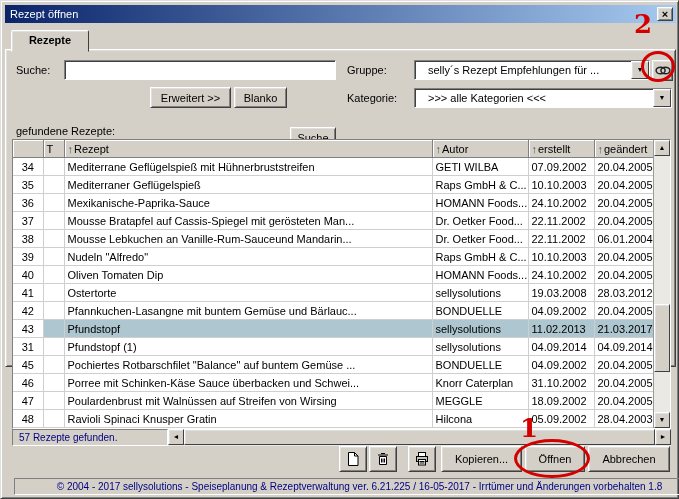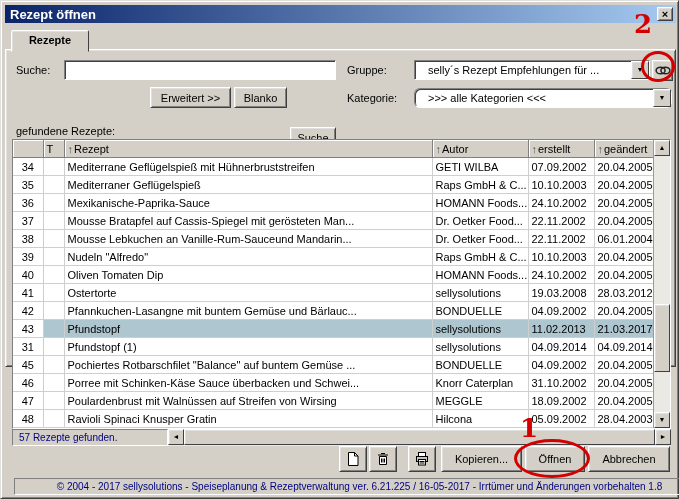--- a/index.html
+++ b/index.html
@@ -6,21 +6,21 @@
   body{
     width:679px;height:499px;overflow:hidden;background:#d4d0c8;
     font-family:"Liberation Sans",sans-serif;font-size:11px;color:#000;
   }
   .dialog{position:absolute;left:0;top:0;width:679px;height:499px;background:#d4d0c8;
     border:1px solid;border-color:#dfdfdf #404040 #404040 #dfdfdf;
     box-shadow:inset 1px 1px 0 #fff,inset -1px -1px 0 #808080;box-sizing:border-box;}
   .titlebar{position:absolute;left:4px;top:4px;width:671px;height:18px;
     background:linear-gradient(to right,var(--titlebar-start,#0a246a),var(--titlebar-end,#a6caf0));
     display:flex;align-items:center;padding:0 3px;box-sizing:border-box;}
-  .titlebar .title{flex:1;color:#fff;font-weight:bold;font-size:13px;padding-left:2px;}
+  .titlebar .title{flex:1;color:#fff;font-weight:normal;font-size:11px;padding-left:2px;}
   .close-btn{width:16px;height:14px;background:#d4d0c8;border:1px solid;border-color:#fff #404040 #404040 #fff;
     box-shadow:inset 1px 1px 0 #dfdfdf,inset -1px -1px 0 #808080;font-size:11px;line-height:11px;
     text-align:center;font-weight:bold;padding:0;cursor:default;font-family:"Liberation Sans",sans-serif;}
   .tab{position:absolute;left:10px;top:29px;width:76px;height:20px;background:#d4d0c8;
     border:1px solid;border-color:#fff #404040 transparent #fff;box-shadow:inset 1px 1px 0 #dfdfdf;
     z-index:2;font-weight:bold;text-align:center;line-height:19px;border-radius:2px 2px 0 0;}
   .panel{position:absolute;left:4px;top:48px;width:671px;height:318px;background:#d4d0c8;
     border:1px solid;border-color:#fff #404040 #404040 #fff;
     box-shadow:inset 1px 1px 0 #dfdfdf,inset -1px -1px 0 #808080;box-sizing:border-box;}
   .label{position:absolute;height:14px;line-height:14px;white-space:nowrap;}
@@ -97,21 +97,21 @@
         <ellipse cx="5.6" cy="5.5" rx="4.5" ry="3.3" fill="none" stroke="#222" stroke-width="1.5"></ellipse>
         <ellipse cx="10.4" cy="5.5" rx="4.5" ry="3.3" fill="none" stroke="#222" stroke-width="1.5"></ellipse>
       </svg>
     </button>
 
     <button class="btn" style="left:144px;top:37px;width:81px;height:21px;">Erweitert &gt;&gt;</button>
     <button class="btn" style="left:228px;top:37px;width:53px;height:21px;">Blanko</button>
     <button class="btn" style="left:284px;top:37px;width:46px;height:21px;margin-top:40px;">Suche</button>
 
     <span class="label" style="left:341px;top:41px;">Kategorie:</span>
-    <div class="combo" style="left:408px;top:38px;width:258px;height:20px;border-radius:6px;">
+    <div class="combo" style="left:408px;top:38px;width:258px;height:20px;">
       <span class="combo-value">&gt;&gt;&gt; alle Kategorien &lt;&lt;&lt;</span>
       <span class="combo-arrow">▼</span>
     </div>
 
     <span class="label" style="left:10px;top:74px;">gefundene Rezepte:</span>
 
     <div class="table-area">
       <table class="grid">
         <colgroup>
           <col style="width:30px">

